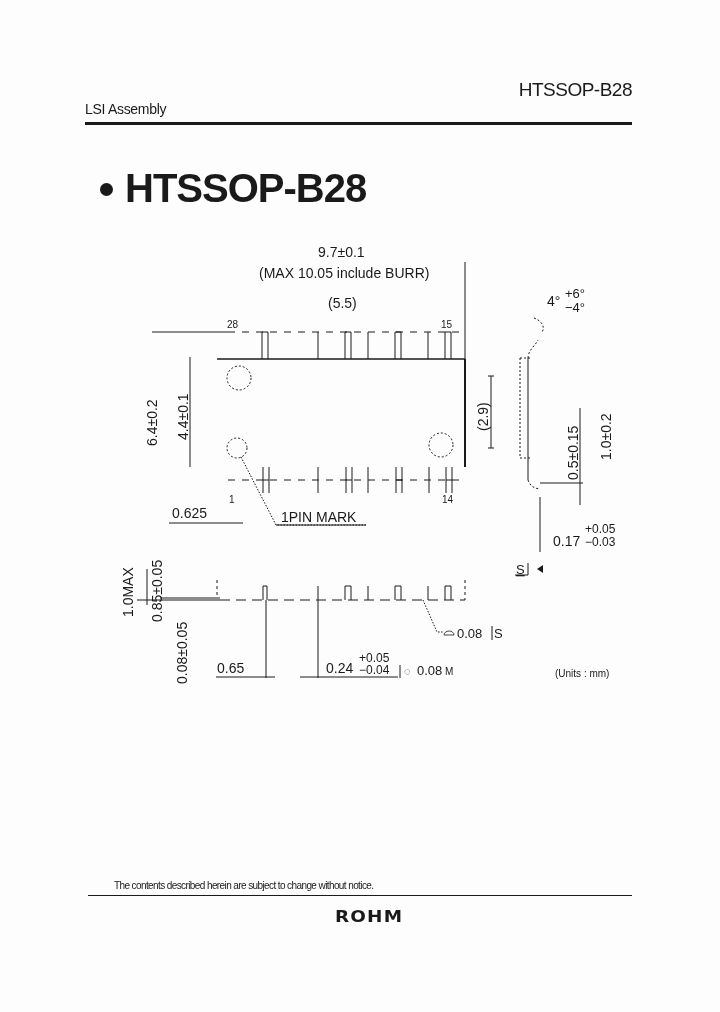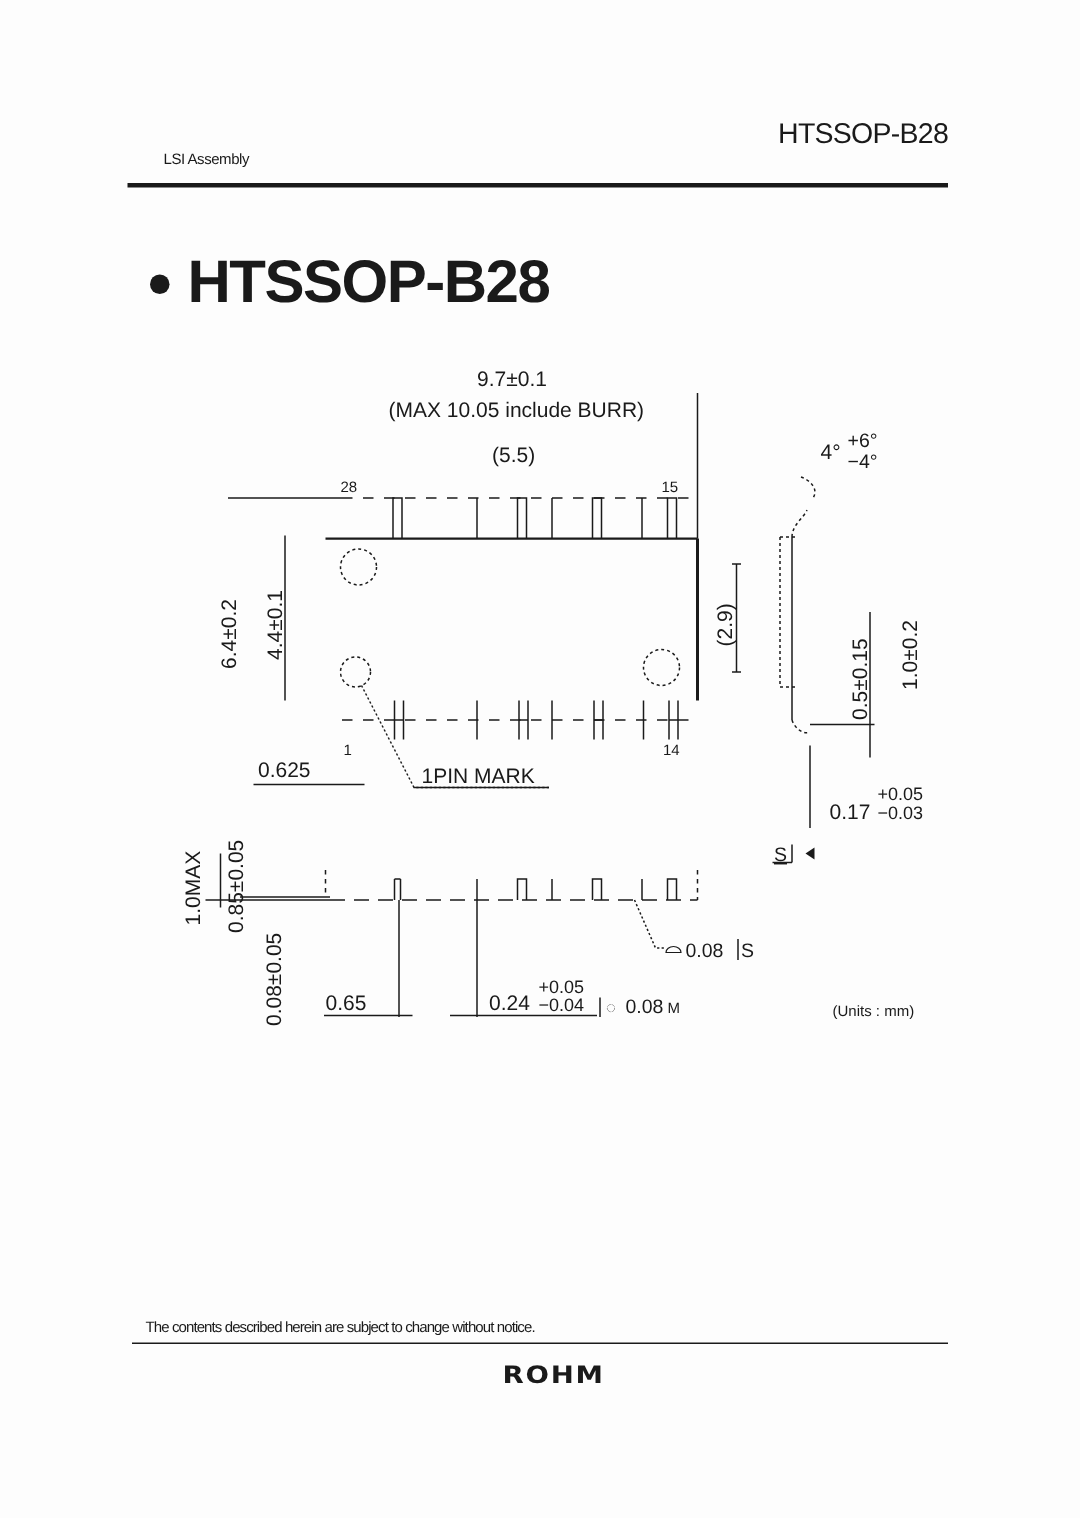--- a/index.html
+++ b/index.html
@@ -1,26 +1,26 @@
 <!DOCTYPE html>
 <html><head>
 <meta charset="utf-8">
 <style>
   html, body { margin: 0; padding: 0; background: #fdfdfd; }
   body { width: 720px; height: 1012px; position: relative; overflow: hidden;
          font-family: "Liberation Sans", sans-serif; color: #1a1a1a; }
   .abs { position: absolute; }
-  .hdr-left { left: 85px; top: 101px; font-size: 10px; letter-spacing: -0.3px; margin-left: 24px; }
+  .hdr-left { left: 85px; top: 101px; font-size: 14px; letter-spacing: -0.3px; }
   .hdr-right { right: 88px; top: 79px; font-size: 19px; letter-spacing: -0.5px; }
   .hdr-rule { left: 85px; top: 122px; width: 547px; height: 3px; background: #1a1a1a; }
   .title { left: 100px; top: 166px; font-size: 40px; font-weight: bold; letter-spacing: -1px; display: flex; align-items: center; }
   .title .bullet { width: 13px; height: 13px; border-radius: 50%; background: #1a1a1a; margin-right: 12px; margin-top: 2px; }
   .drawing { left: 0; top: 0; }
   .drawing text { font-family: "Liberation Sans", sans-serif; fill: #1a1a1a; }
-  .footer-note { left: 97px; top: 880px; font-size: 10px; letter-spacing: -0.6px; }
+  .footer-note { left: 114px; top: 880px; font-size: 10px; letter-spacing: -0.6px; }
   .footer-rule { left: 88px; top: 895px; width: 544px; height: 1px; background: #1a1a1a; }
   .logo { left: 335px; top: 907px; font-size: 16px; font-weight: bold; letter-spacing: 1px; font-family: "DejaVu Sans", sans-serif;
           transform: scaleX(1.15); transform-origin: left; }
 </style>
 </head>
 <body>
 
 <div class="abs hdr-left">LSI Assembly</div>
 <div class="abs hdr-right">HTSSOP-B28</div>
 <div class="abs hdr-rule"></div>

